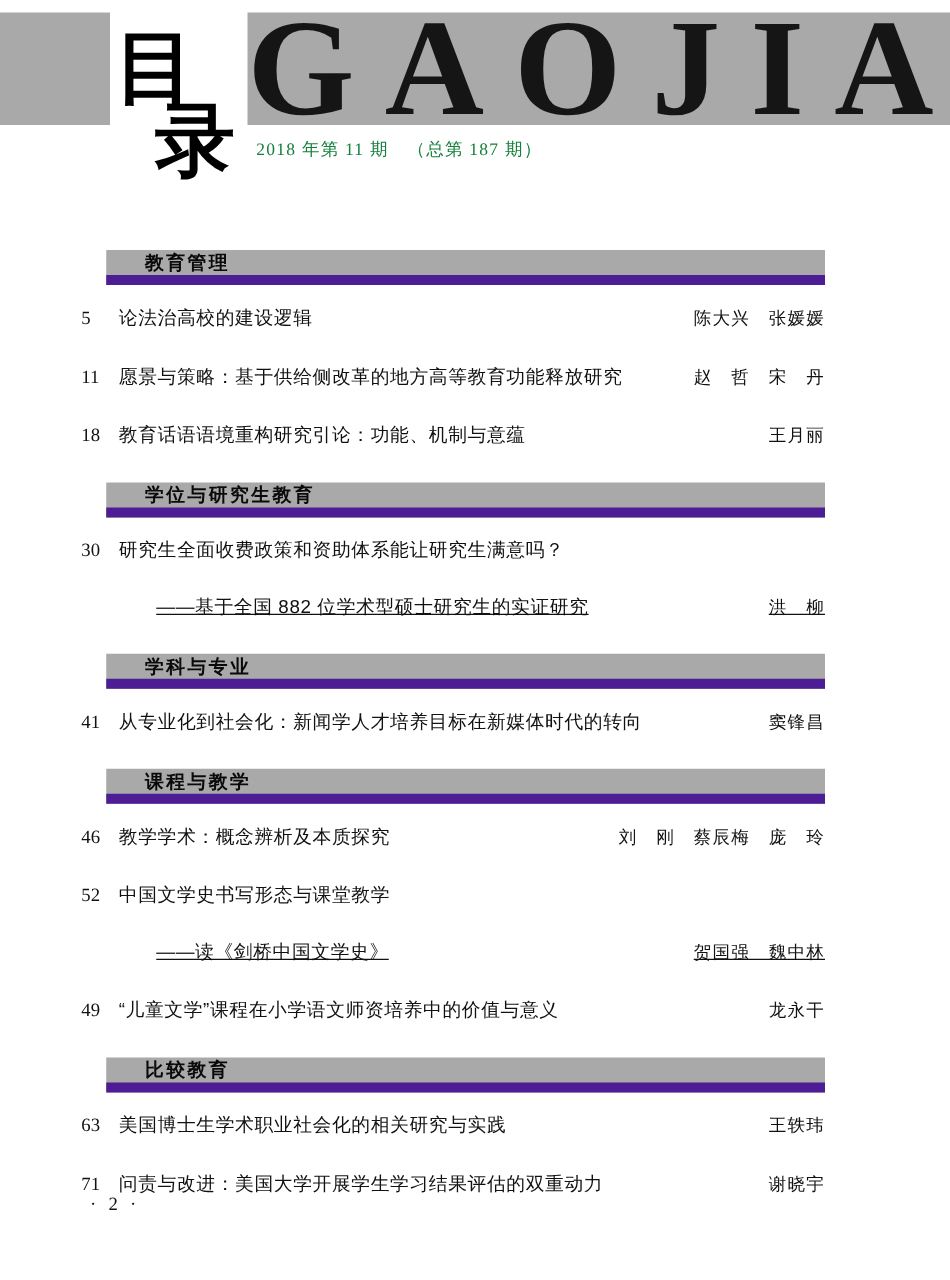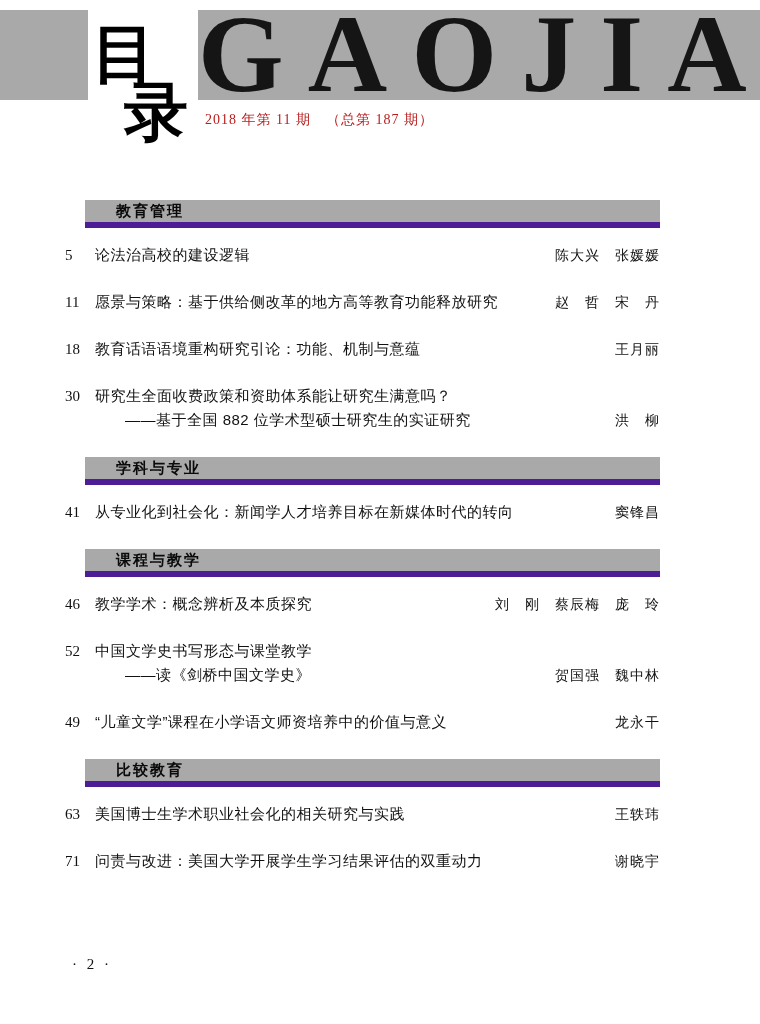--- a/index.html
+++ b/index.html
@@ -43,34 +43,34 @@
     font-weight: bold;
     font-size: 110px; line-height: 88px;
     letter-spacing: 0.22em;
     white-space: nowrap;
     color: #151515;
   }
   .issue-line {
     position: absolute; left: 205px; top: 111px;
     font-family: "Liberation Serif", serif;
     font-size: 14px; letter-spacing: 1px;
-    color: #b91c1c;
+    color: #15803d;
   }
 
   
   .toc-body {
     position: absolute; left: 65px; top: 200px;
     width: 595px;
   }
   .section { margin-bottom: 13px; }
   .section-bar {
     margin-left: 20px;
     height: 28px;
     background: #a9a9a9;
-    border-bottom: 6px solid #4c1d95;
+    border-bottom: 8px solid #4c1d95;
     display: flex; align-items: center;
     padding-left: 31px;
     margin-bottom: 17px;
   }
   .section-title {
     font-weight: bold;
     font-size: 15px;
     letter-spacing: 2px;
     color: #0a0a0a;
   }
@@ -87,21 +87,21 @@
     letter-spacing: 0.5px;
   }
   .authors {
     flex: none;
     font-family: "Liberation Serif", serif;
     font-size: 14px;
     letter-spacing: 1px;
     padding-left: 12px;
     white-space: nowrap;
   }
-  .sub-row { margin-top: 4px; }
+  .sub-row { margin-top: 25px; text-decoration: underline; }
   .sub-indent { flex: none; width: 60px; }
   .subtitle { flex: 1; font-size: 15px; letter-spacing: 0.5px; }
 
   
   .footer {
     position: absolute; left: 72px; top: 956px;
     font-family: "Liberation Serif", serif;
     font-size: 15px; letter-spacing: 3px;
   }
 </style>
@@ -149,20 +149,23 @@
       <span class="page-num">18</span>
       <span class="art-title">教育话语语境重构研究引论：功能、机制与意蕴</span>
       <span class="authors">王月丽</span>
     </div>
 
   </div>
 </div>
   </div>
 
   <div class="section">
+    <div class="section-bar">
+      <span class="section-title">学位与研究生教育</span>
+    </div>
     <div>
   <div class="article">
     <div class="article-row">
       <span class="page-num">30</span>
       <span class="art-title">研究生全面收费政策和资助体系能让研究生满意吗？</span>
 
     </div>
     <div class="article-row sub-row">
       <span class="sub-indent"></span>
       <span class="subtitle">——基于全国 882 位学术型硕士研究生的实证研究</span>

